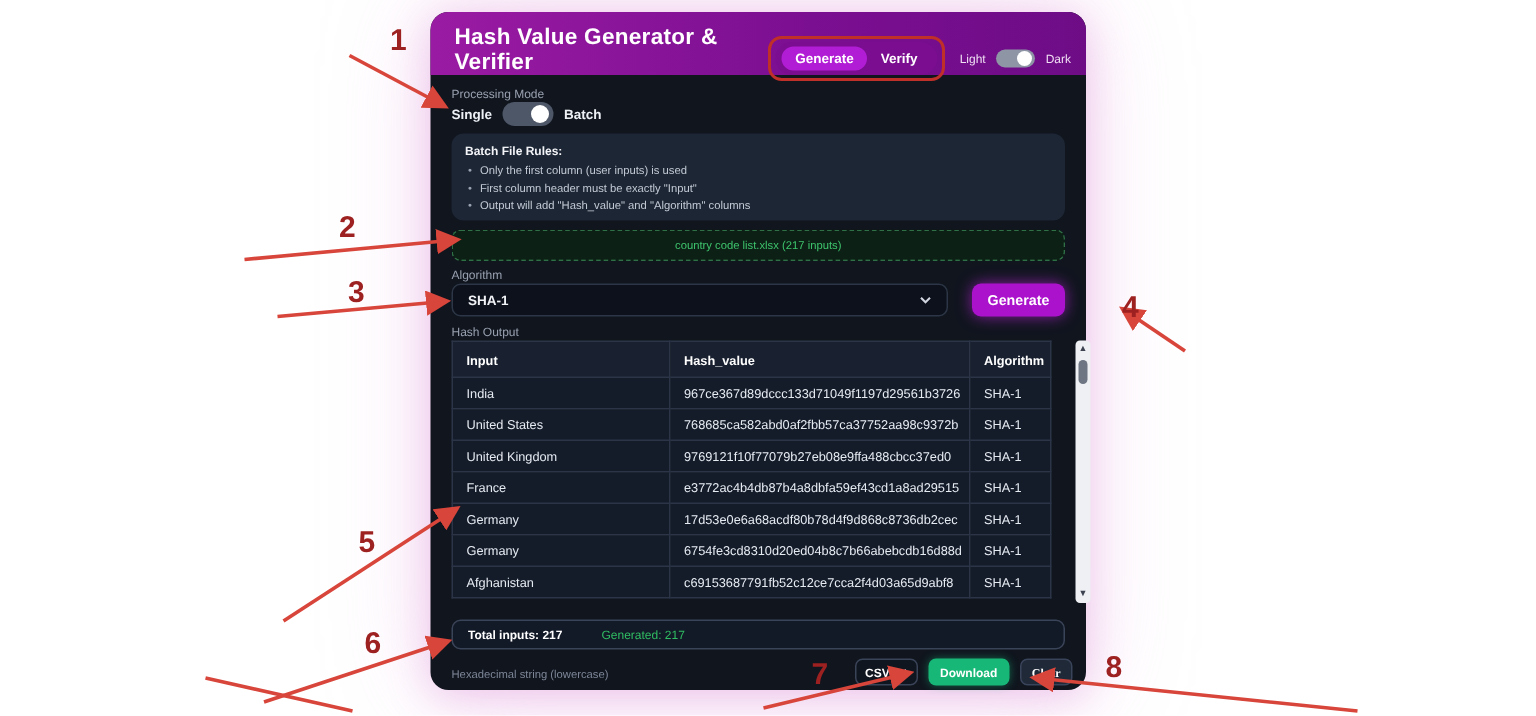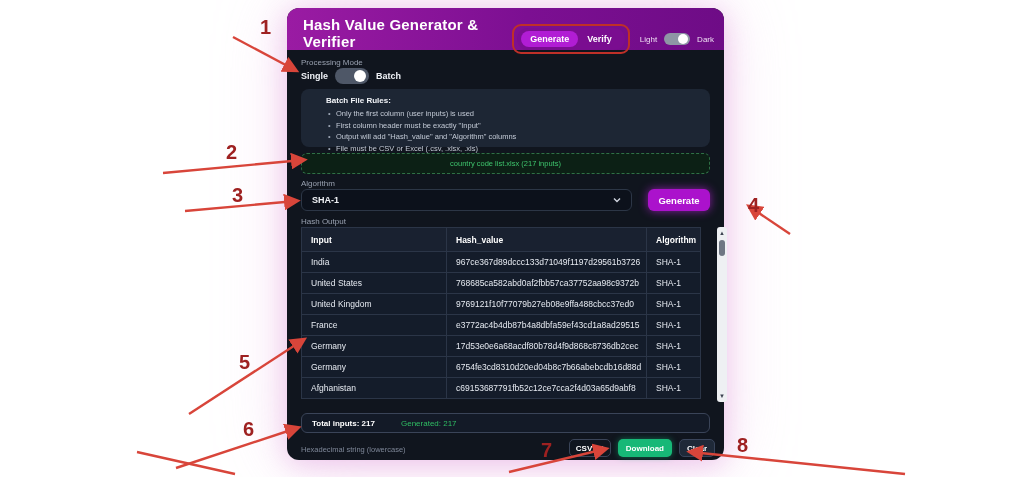--- a/index.html
+++ b/index.html
@@ -29,21 +29,21 @@
   .switch .knob.right { left:14px; }
 
   
   .sm-label { position:absolute; left:14px; color:#99a1b0; font-size:8px; }
 
   .mode-row { position:absolute; left:14px; top:60px; display:flex; align-items:center; gap:7px; }
   .mode-text { color:#eef1f6; font-size:9px; font-weight:bold; }
   .switch2 { position:relative; width:34px; height:16px; border-radius:8px; background:#4e5767; cursor:pointer; }
   .switch2 .knob { position:absolute; top:2px; left:19px; width:12px; height:12px; border-radius:50%; background:#fff; }
 
-  .rules-panel { position:absolute; left:14px; top:81px; width:409px; height:58px; background:#1d2634; border-radius:8px; padding:7px 25px; }
+  .rules-panel { position:absolute; left:14px; top:81px; width:409px; height:58px; background:#1d2634; border-radius:8px; padding:7px 9px; }
   .rules-title { color:#f2f4f8; font-size:8px; font-weight:bold; margin-bottom:3px; }
   .rules-list { list-style:none; }
   .rules-list li { color:#c3cad6; font-size:7.5px; line-height:11.5px; padding-left:10px; position:relative; }
   .rules-list li::before { content:"•"; position:absolute; left:2px; color:#9aa3b2; }
 
   .file-status { position:absolute; left:14px; top:145px; width:409px; height:21px; background:#0c2015; border:1px dashed #2f7046; border-radius:6px; display:flex; align-items:center; justify-content:center; }
   .file-status span { color:#3ec46d; font-size:7.5px; }
 
   .algo-row { position:absolute; left:14px; top:181px; width:409px; height:22px; display:flex; gap:16px; }
   .select { position:relative; flex:1; background:#0c111b; border:1px solid #2c3646; border-radius:6px; display:flex; align-items:center; padding:0 10px; cursor:pointer; }
@@ -70,21 +70,21 @@
 
   .total-box { position:absolute; left:14px; top:405px; width:409px; height:20px; border:1px solid #3a4458; border-radius:6px; background:#131a27; display:flex; align-items:center; padding:0 10px; gap:26px; }
   .total-text { color:#fff; font-size:8px; font-weight:bold; }
   .generated-text { color:#2fbd63; font-size:8px; }
 
   .footer-note { position:absolute; left:14px; top:437px; color:#7e8798; font-size:7.5px; }
   .footer-right { position:absolute; right:9px; top:431px; display:flex; align-items:flex-start; gap:7px; height:18px; }
   .select-sm { position:relative; width:42px; height:18px; background:#10161f; border:1px solid #3a4458; border-radius:5px; display:flex; align-items:center; padding:0 6px; cursor:pointer; }
   .select-sm .sel-text { color:#fff; font-size:8px; font-weight:bold; }
   .btn-download { height:18px; padding:0 8px; background:#17b877; border:none; border-radius:5px; color:#fff; font-weight:bold; font-size:8px; cursor:pointer; font-family:inherit; box-shadow:0 0 6px rgba(23,184,119,.5); }
-  .btn-clear { height:18px; padding:0 7px; background:#1f2938; border:1px solid #39445a; border-radius:5px; color:#fff; font-weight:bold; font-size:8px; cursor:pointer; font-family:Liberation Sans, sans-serif; }
+  .btn-clear { height:18px; padding:0 7px; background:#1f2938; border:1px solid #39445a; border-radius:5px; color:#fff; font-weight:bold; font-size:8px; cursor:pointer; font-family:Liberation Serif, serif; }
 
   
   .ann-svg { position:absolute; left:0; top:0; width:1024px; height:477px; pointer-events:none; }
   .ann-num { position:absolute; color:#9e2121; font-size:20px; font-weight:bold; pointer-events:none; font-family:"Liberation Sans", sans-serif; }
 </style>
 </head>
 <body>
 
 <div class="canvas">
 
@@ -114,21 +114,20 @@
         </div>
       <span class="mode-text">Batch</span>
     </div>
 
     <div class="rules-panel">
       <div class="rules-title">Batch File Rules:</div>
       <ul class="rules-list">
         <li>Only the first column (user inputs) is used</li>
         <li>First column header must be exactly "Input"</li>
         <li>Output will add "Hash_value" and "Algorithm" columns</li>
-        <li>File must be CSV or Excel (.csv, .xlsx, .xls)</li>
       </ul>
     </div>
 
     <div class="file-status">
       <span>country code list.xlsx (217 inputs)</span>
     </div>
 
     <div class="sm-label" style="top:171px;">Algorithm</div>
     <div class="algo-row">
       <div class="select">

